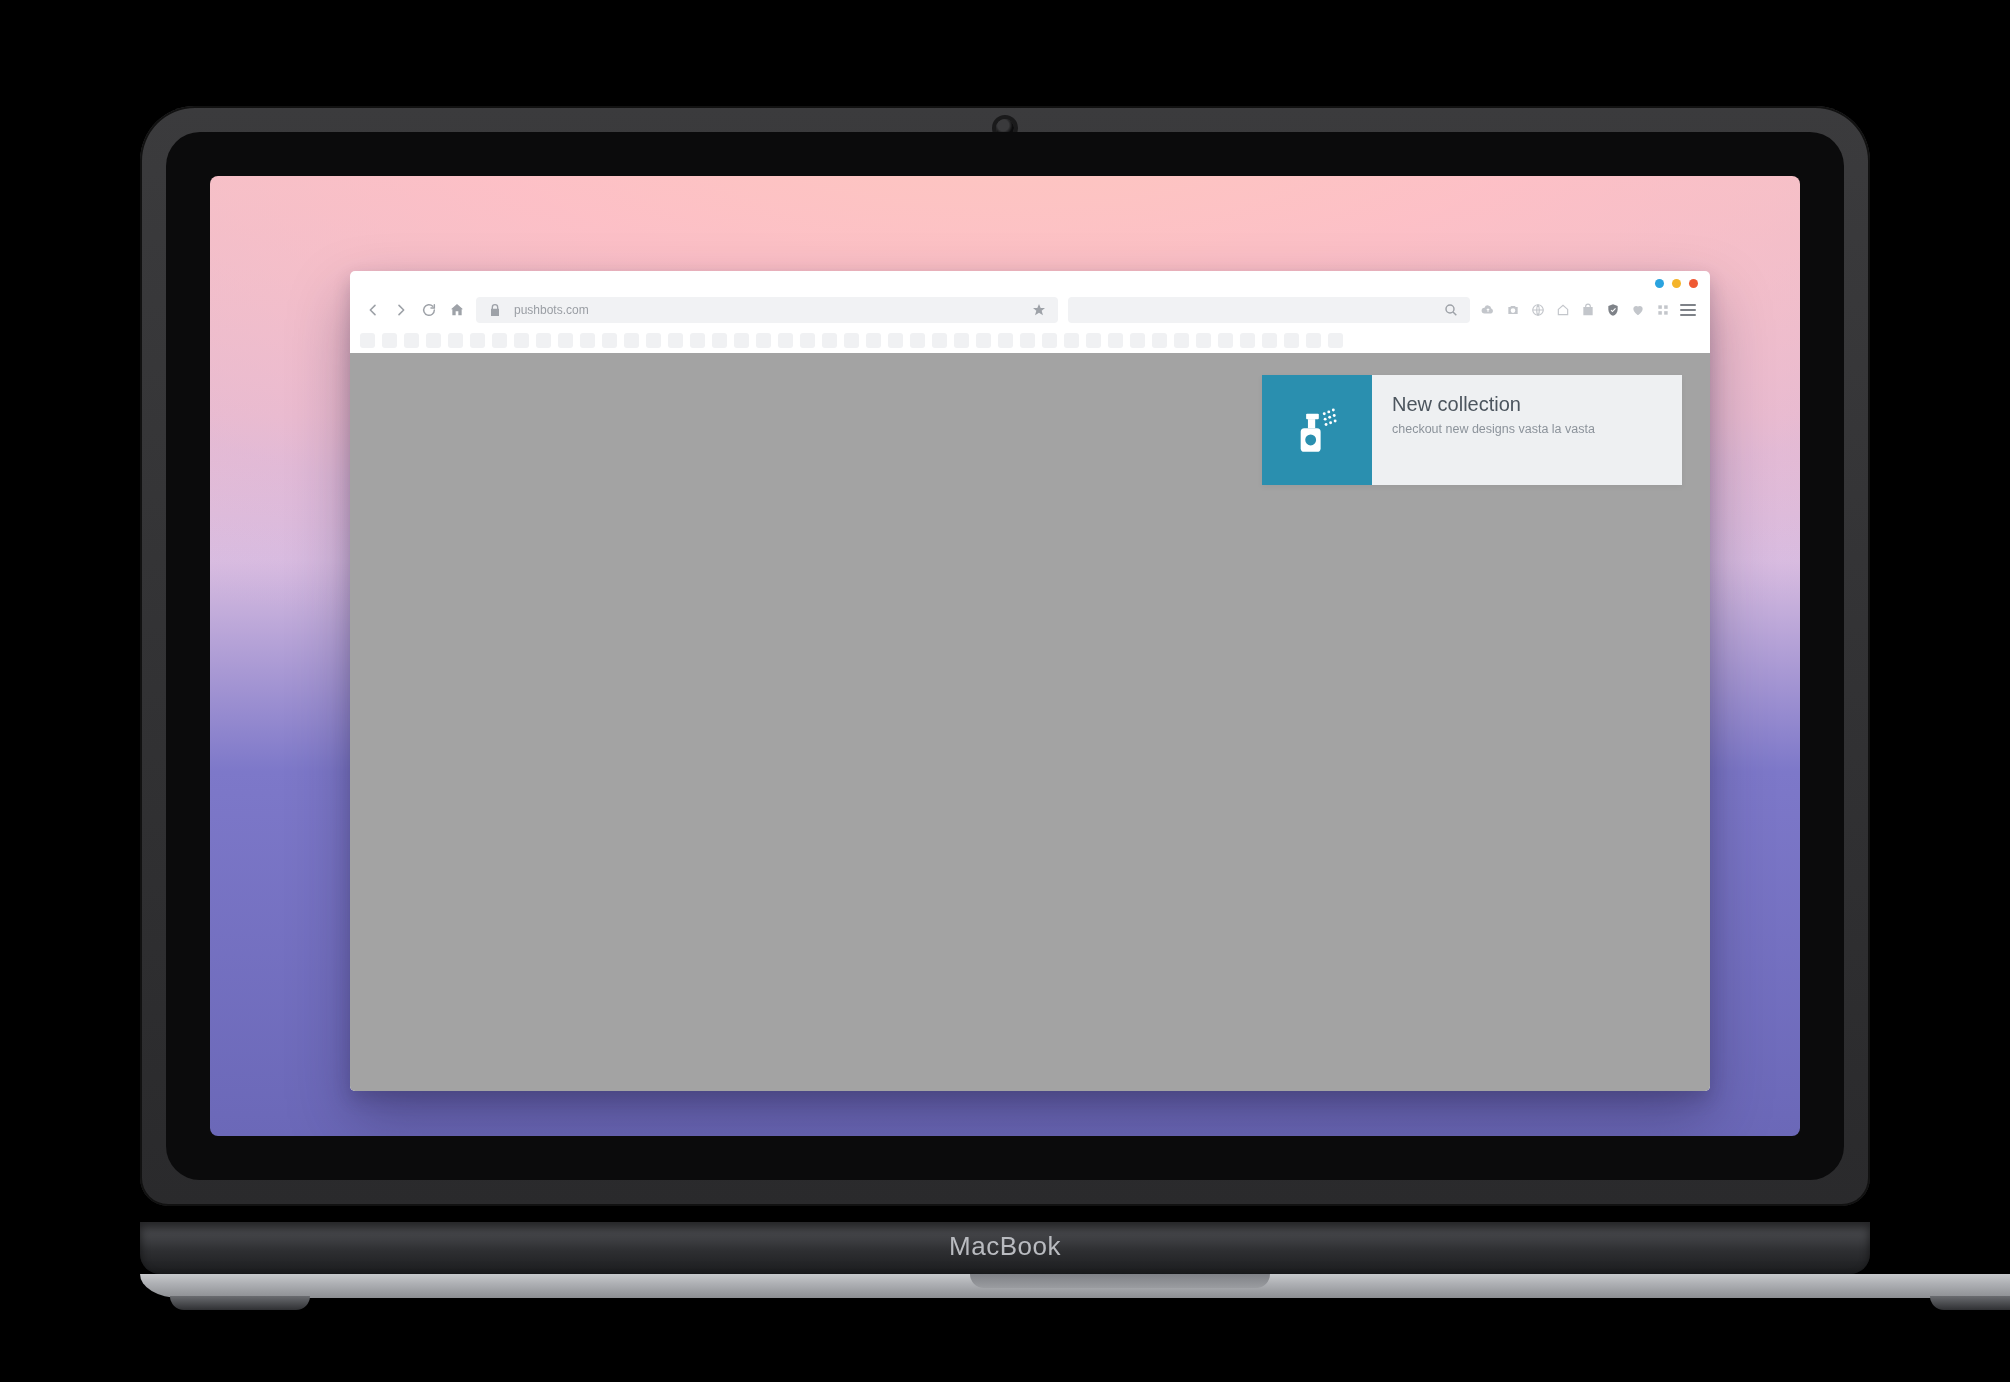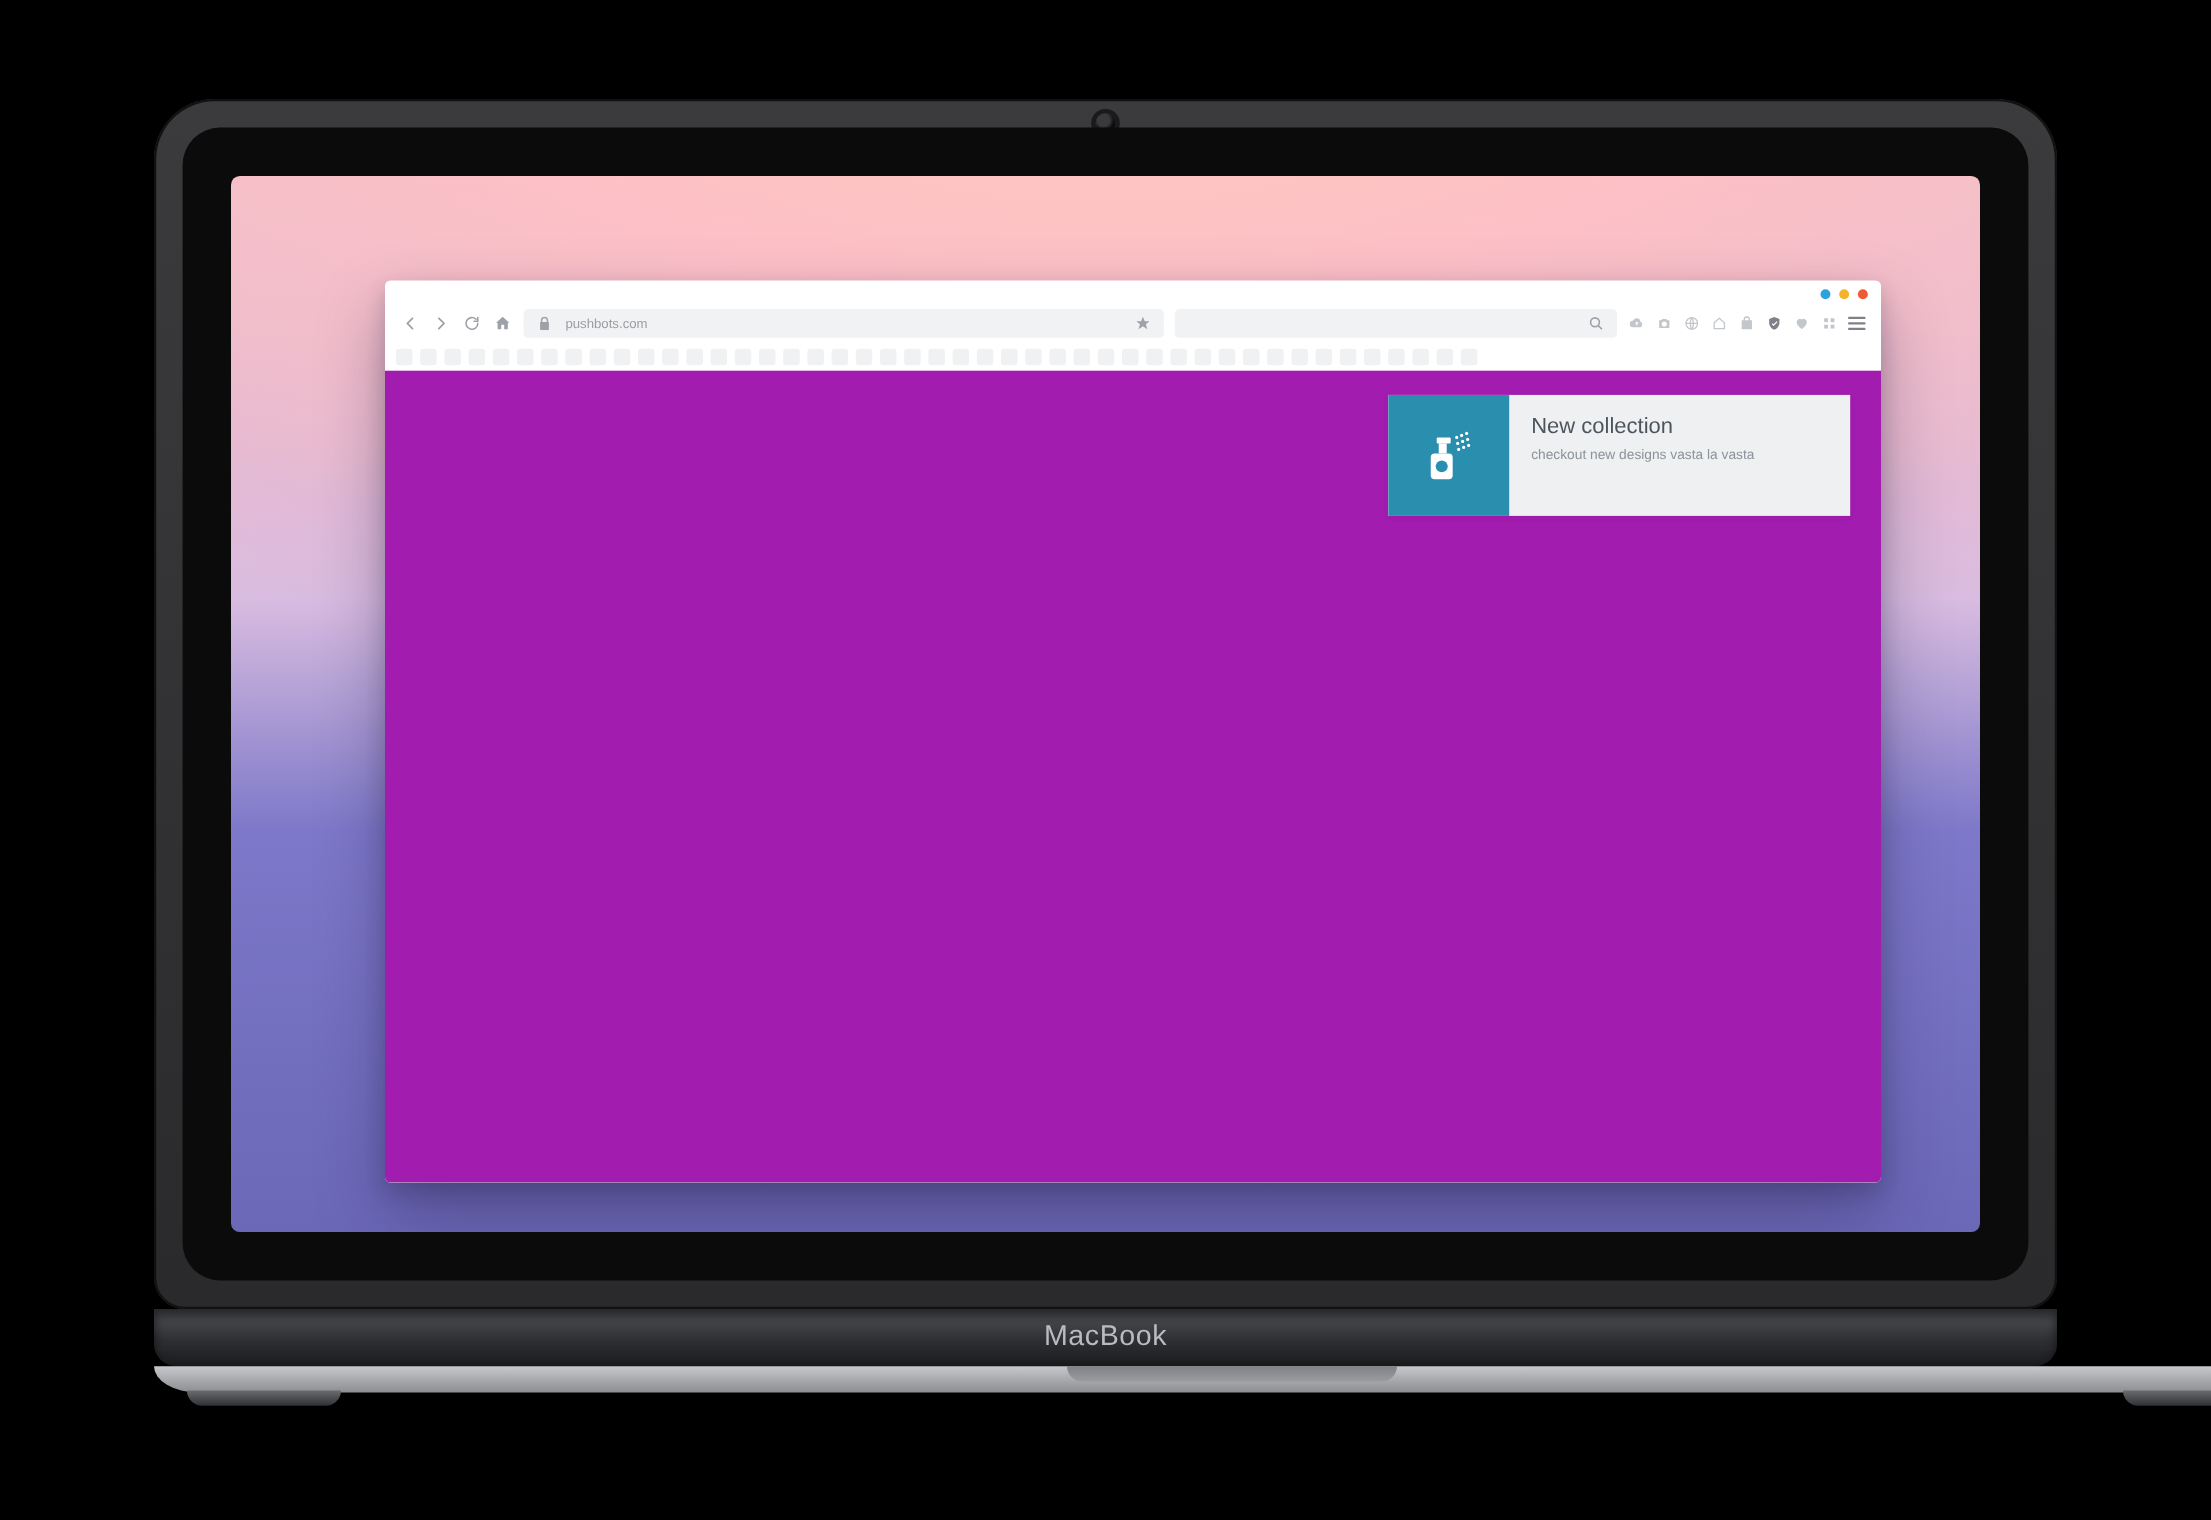--- a/index.html
+++ b/index.html
@@ -23,21 +23,21 @@
     position: absolute;
     left: 50%;
     top: 90px;
     transform: translateX(-50%);
     width: 1730px;
   }
   .lid {
     position: relative;
     width: 1730px;
     height: 1100px;
-    margin: 0 auto;
+    margin: 16px auto;
     border-radius: 55px 55px 28px 28px;
     background: linear-gradient(#3b3b3d, #2a2a2c);
     box-shadow: 0 0 0 2px #111 inset, 0 20px 60px rgba(0,0,0,.6);
   }
   .bezel {
     position: absolute;
     inset: 26px;
     background: #0b0b0c;
     border-radius: 34px;
   }
@@ -207,21 +207,21 @@
   .bm {
     width: 15px; height: 15px;
     background: #f0f1f3;
     border-radius: 3px;
     flex: none;
   }
 
   .viewport {
     position: relative;
     height: calc(100% - 24px - 36px - 22px);
-    background: #a21caf;
+    background: #a3a3a3;
   }
 
   
   .notif {
     position: absolute;
     top: 22px;
     right: 28px;
     width: 420px;
     height: 110px;
     background: #eef0f2;

